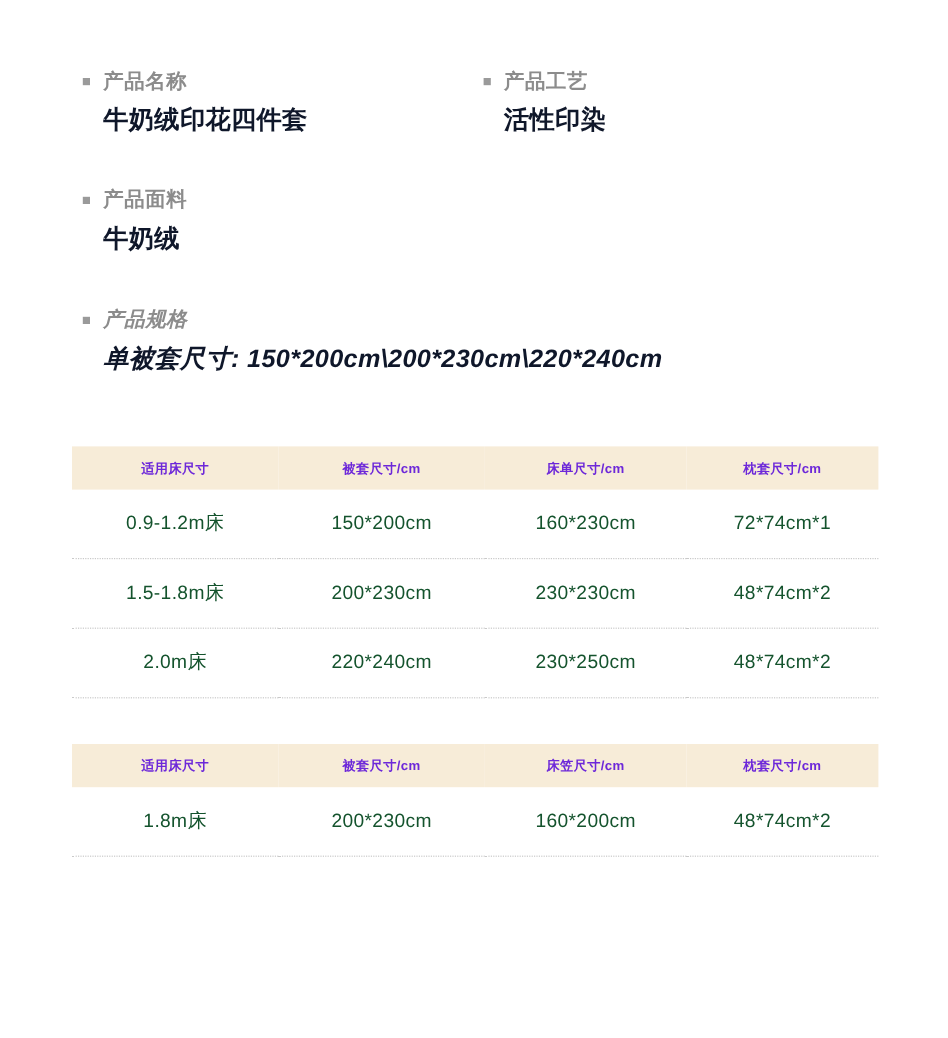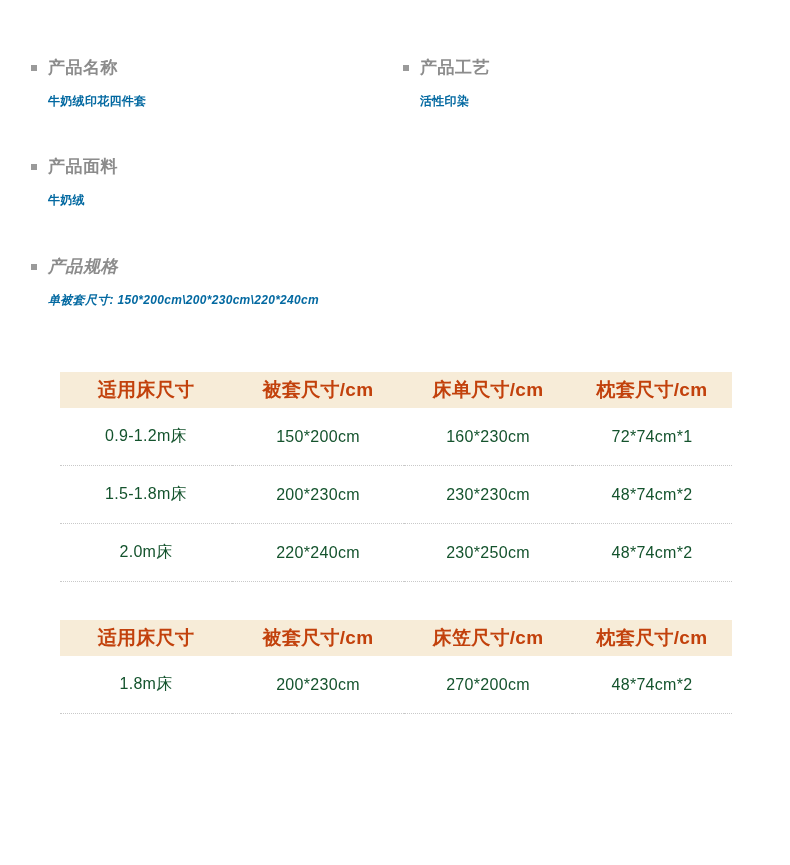--- a/index.html
+++ b/index.html
@@ -29,44 +29,44 @@
     top: 0;
     width: 790px;
   }
   .spec-row {
     position: relative;
     display: flex;
   }
   .spec-col {
     position: relative;
   }
-  .spec-col.left  { width: 360px; padding-left: 48px; box-sizing: border-box; }
+  .spec-col.left  { width: 360px; padding-left: 86px; box-sizing: border-box; }
   .spec-col.right { width: 330px; padding-left: 60px; box-sizing: border-box; }
 
   .spec-label {
     font-size: 17px;
     font-weight: bold;
     color: #8c8c8c;
     line-height: 20px;
     position: relative;
     letter-spacing: 0.5px;
   }
   .spec-label .bullet {
     position: absolute;
     left: -17px;
     top: 7px;
     width: 6px;
     height: 6px;
     background: #9a9a9a;
     display: block;
   }
   .spec-value {
-    font-size: 12px;
+    font-size: 21px;
     font-weight: bold;
-    color: #0369a1;
+    color: #0f172a;
     line-height: 20px;
     margin-top: 13px;
     letter-spacing: 0.3px;
     white-space: nowrap;
   }
 
   .r1 { position: absolute; top: 58px; left: 0; width: 790px; }
   .r2 { position: absolute; top: 157px; left: 0; width: 778px; }
   .r3 { position: absolute; top: 257px; left: 0; width: 790px; font-style: italic; }
 
@@ -76,23 +76,23 @@
     left: 60px;
     width: 672px;
     border-collapse: collapse;
     table-layout: fixed;
   }
   #table-1 { top: 372px; }
   #table-2 { top: 620px; }
 
   .spec-table th {
     background: #f7ecd8;
-    font-size: 19px;
+    font-size: 11px;
     font-weight: bold;
-    color: #c2410c;
+    color: #6d28d9;
     height: 34px;
     text-align: center;
     vertical-align: middle;
     letter-spacing: 0.3px;
   }
   .spec-table td {
     font-size: 16px;
     color: #14532d;
     height: 55px;
     text-align: center;
@@ -200,19 +200,19 @@
         <th>适用床尺寸</th>
         <th>被套尺寸/cm</th>
         <th>床笠尺寸/cm</th>
         <th>枕套尺寸/cm</th>
       </tr>
     </thead>
     <tbody>
       <tr>
         <td>1.8m床</td>
         <td>200*230cm</td>
-        <td>270*200cm</td>
+        <td>160*200cm</td>
         <td>48*74cm*2</td>
       </tr>
     </tbody>
   </table>
 
 </div>
 
 </body></html>

